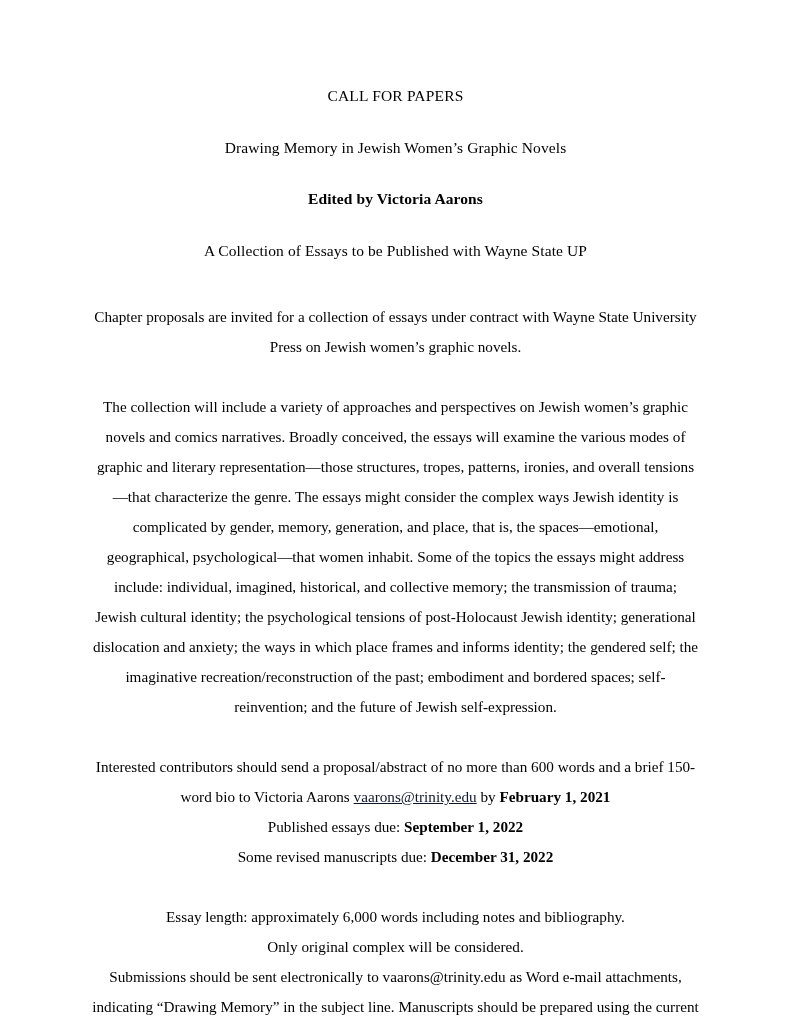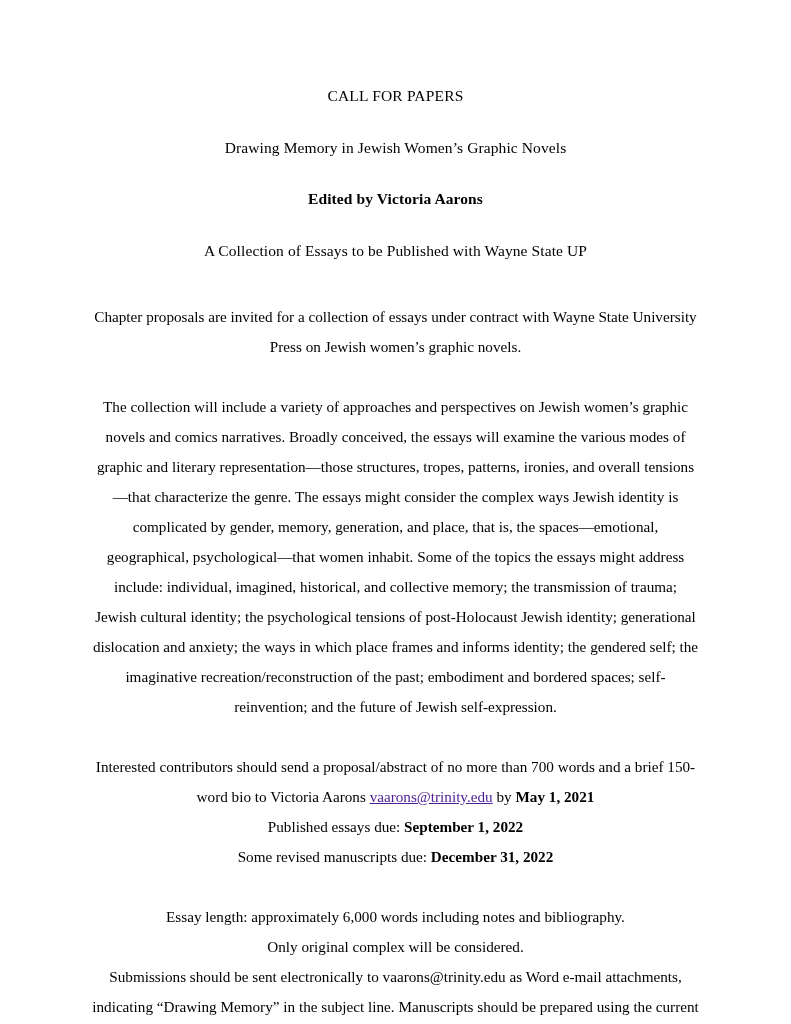--- a/index.html
+++ b/index.html
@@ -52,21 +52,21 @@
   .para.tight {
     margin-bottom: 0;
   }
   .gap-small {
     height: 30px;
   }
   b, .bold {
     font-weight: bold;
   }
   .link {
-    color: #4c1d95;
+    color: #0f172a;
     text-decoration: underline;
   }
 </style>
 </head>
 <body>
 
 <div class="page">
 
   <div class="header-block">
     <div class="line header-title">CALL FOR PAPERS</div>
@@ -74,21 +74,21 @@
     <div class="line header-sub header-bold">Edited by Victoria Aarons</div>
     <div class="line header-sub">A Collection of Essays to be Published with Wayne State UP</div>
   </div>
 
   <div class="body-block">
 
     <p class="para">Chapter proposals are invited for a collection of essays under contract with Wayne State University Press on Jewish women’s graphic novels.</p>
 
     <p class="para">The collection will include a variety of approaches and perspectives on Jewish women’s graphic novels and comics narratives. Broadly conceived, the essays will examine the various modes of graphic and literary representation—those structures, tropes, patterns, ironies, and overall tensions—that characterize the genre. The essays might consider the complex ways Jewish identity is complicated by gender, memory, generation, and place, that is, the spaces—emotional, geographical, psychological—that women inhabit. Some of the topics the essays might address include: individual, imagined, historical, and collective memory; the transmission of trauma; Jewish cultural identity; the psychological tensions of post-Holocaust Jewish identity; generational dislocation and anxiety; the ways in which place frames and informs identity; the gendered self; the imaginative recreation/reconstruction of the past; embodiment and bordered spaces; self-reinvention; and the future of Jewish self-expression.</p>
 
-    <p class="para tight"><span>Interested contributors should send a proposal/abstract of no more than 700 words and a brief 150-word bio to Victoria Aarons </span><a class="link" href="#">vaarons@trinity.edu</a><span> by </span><span class="bold">May 1, 2021</span></p>
+    <p class="para tight"><span>Interested contributors should send a proposal/abstract of no more than 600 words and a brief 150-word bio to Victoria Aarons </span><a class="link" href="#">vaarons@trinity.edu</a><span> by </span><span class="bold">February 1, 2021</span></p>
 
     <p class="para tight"><span>Published essays due: </span><span class="bold">September 1, 2022</span></p>
 
     <p class="para tight"><span>Some revised manuscripts due: </span><span class="bold">December 31, 2022</span></p>
 
     <div class="gap-small"></div>
 
     <p class="para tight">Essay length: approximately 6,000 words including notes and bibliography.</p>
     <p class="para tight">Only original complex will be considered.</p>
     <p class="para tight">Submissions should be sent electronically to vaarons@trinity.edu as Word e-mail attachments, indicating “Drawing Memory” in the subject line. Manuscripts should be prepared using the current MLA Style Guide. Submissions must be in the English language. It is the responsibility of the author to obtain permission for using any previously published material, including images. Queries are welcome.</p>

